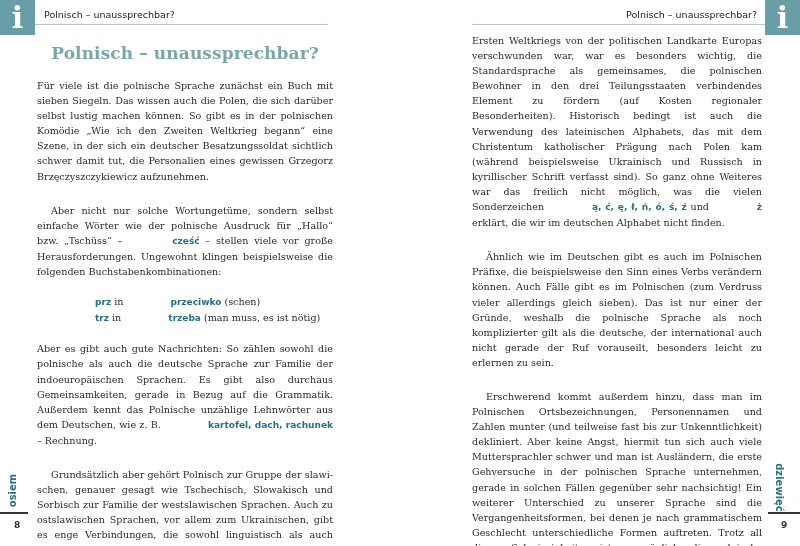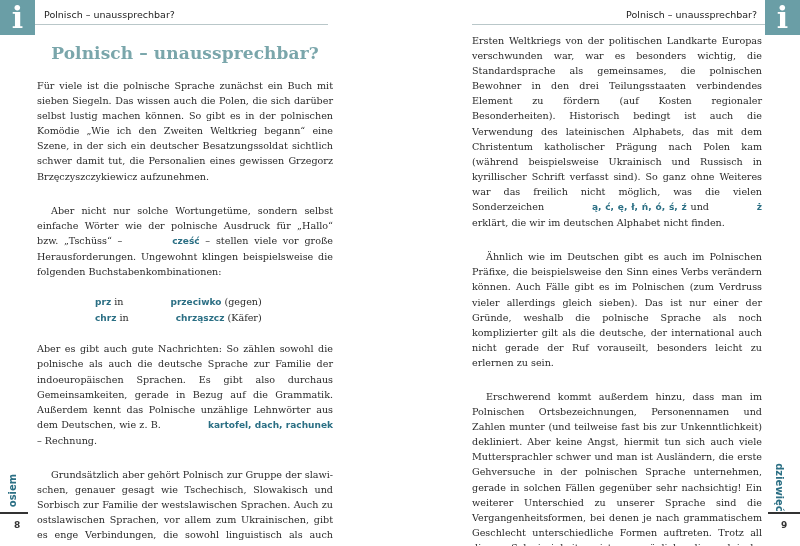--- a/index.html
+++ b/index.html
@@ -50,22 +50,22 @@
 
   <h1 class="chapter-title" style="margin:0;">Polnisch – unaussprechbar?</h1>
 
   <div class="body-text" style="top:78px;">
     <p>Für viele ist die polnische Sprache zunächst ein Buch mit sieben Siegeln. Das wissen auch die Polen, die sich darüber selbst lustig machen können. So gibt es in der polnischen Komödie „Wie ich den Zweiten Weltkrieg begann“ eine Szene, in der sich ein deut­scher Besatzungssoldat sichtlich schwer damit tut, die Persona­lien eines gewissen Grzegorz Brzęczyszczykiewicz aufzunehmen.</p>
     <p class="indent">
       <span>Aber nicht nur solche Wortungetüme, sondern selbst einfache Wörter wie der polnische Ausdruck für „Hallo“ bzw. „Tschüss“ – </span><span class="kw">cześć</span><span> – stellen viele vor große Herausforderungen. Ungewohnt klingen beispielsweise die folgenden Buchstabenkombinationen:</span>
     </p>
 
     <div class="examples">
-      <div><span class="kw">prz</span><span> in </span><span class="kw">przeciwko</span><span> (gegen)</span></div>
-      <div><span class="kw">chrz</span><span> in </span><span class="kw">chrząszcz</span><span> (Käfer)</span></div>
+      <div><span class="kw">prz</span><span> in </span><span class="kw">przeciwko</span><span> (schen)</span></div>
+      <div><span class="kw">trz</span><span> in </span><span class="kw">trzeba</span><span> (man muss, es ist nötig)</span></div>
     </div>
 
     <p>
       <span>Aber es gibt auch gute Nachrichten: So zählen sowohl die polni­sche als auch die deutsche Sprache zur Familie der indoeuropäi­schen Sprachen. Es gibt also durchaus Gemeinsamkeiten, gerade in Bezug auf die Grammatik. Außerdem kennt das Polnische un­zählige Lehnwörter aus dem Deutschen, wie z. B. </span><span class="kw">kartofel, dach, rachunek</span><span> – Rechnung.</span>
     </p>
     <p class="indent">Grundsätzlich aber gehört Polnisch zur Gruppe der slawi­schen, genauer gesagt wie Tschechisch, Slowakisch und Sorbisch zur Familie der westslawischen Sprachen. Auch zu ostslawischen Sprachen, vor allem zum Ukrainischen, gibt es enge Verbindun­gen, die sowohl linguistisch als auch historisch bedingt sind.</p>
 
   </div>
 
   <div class="side-label">osiem</div>

